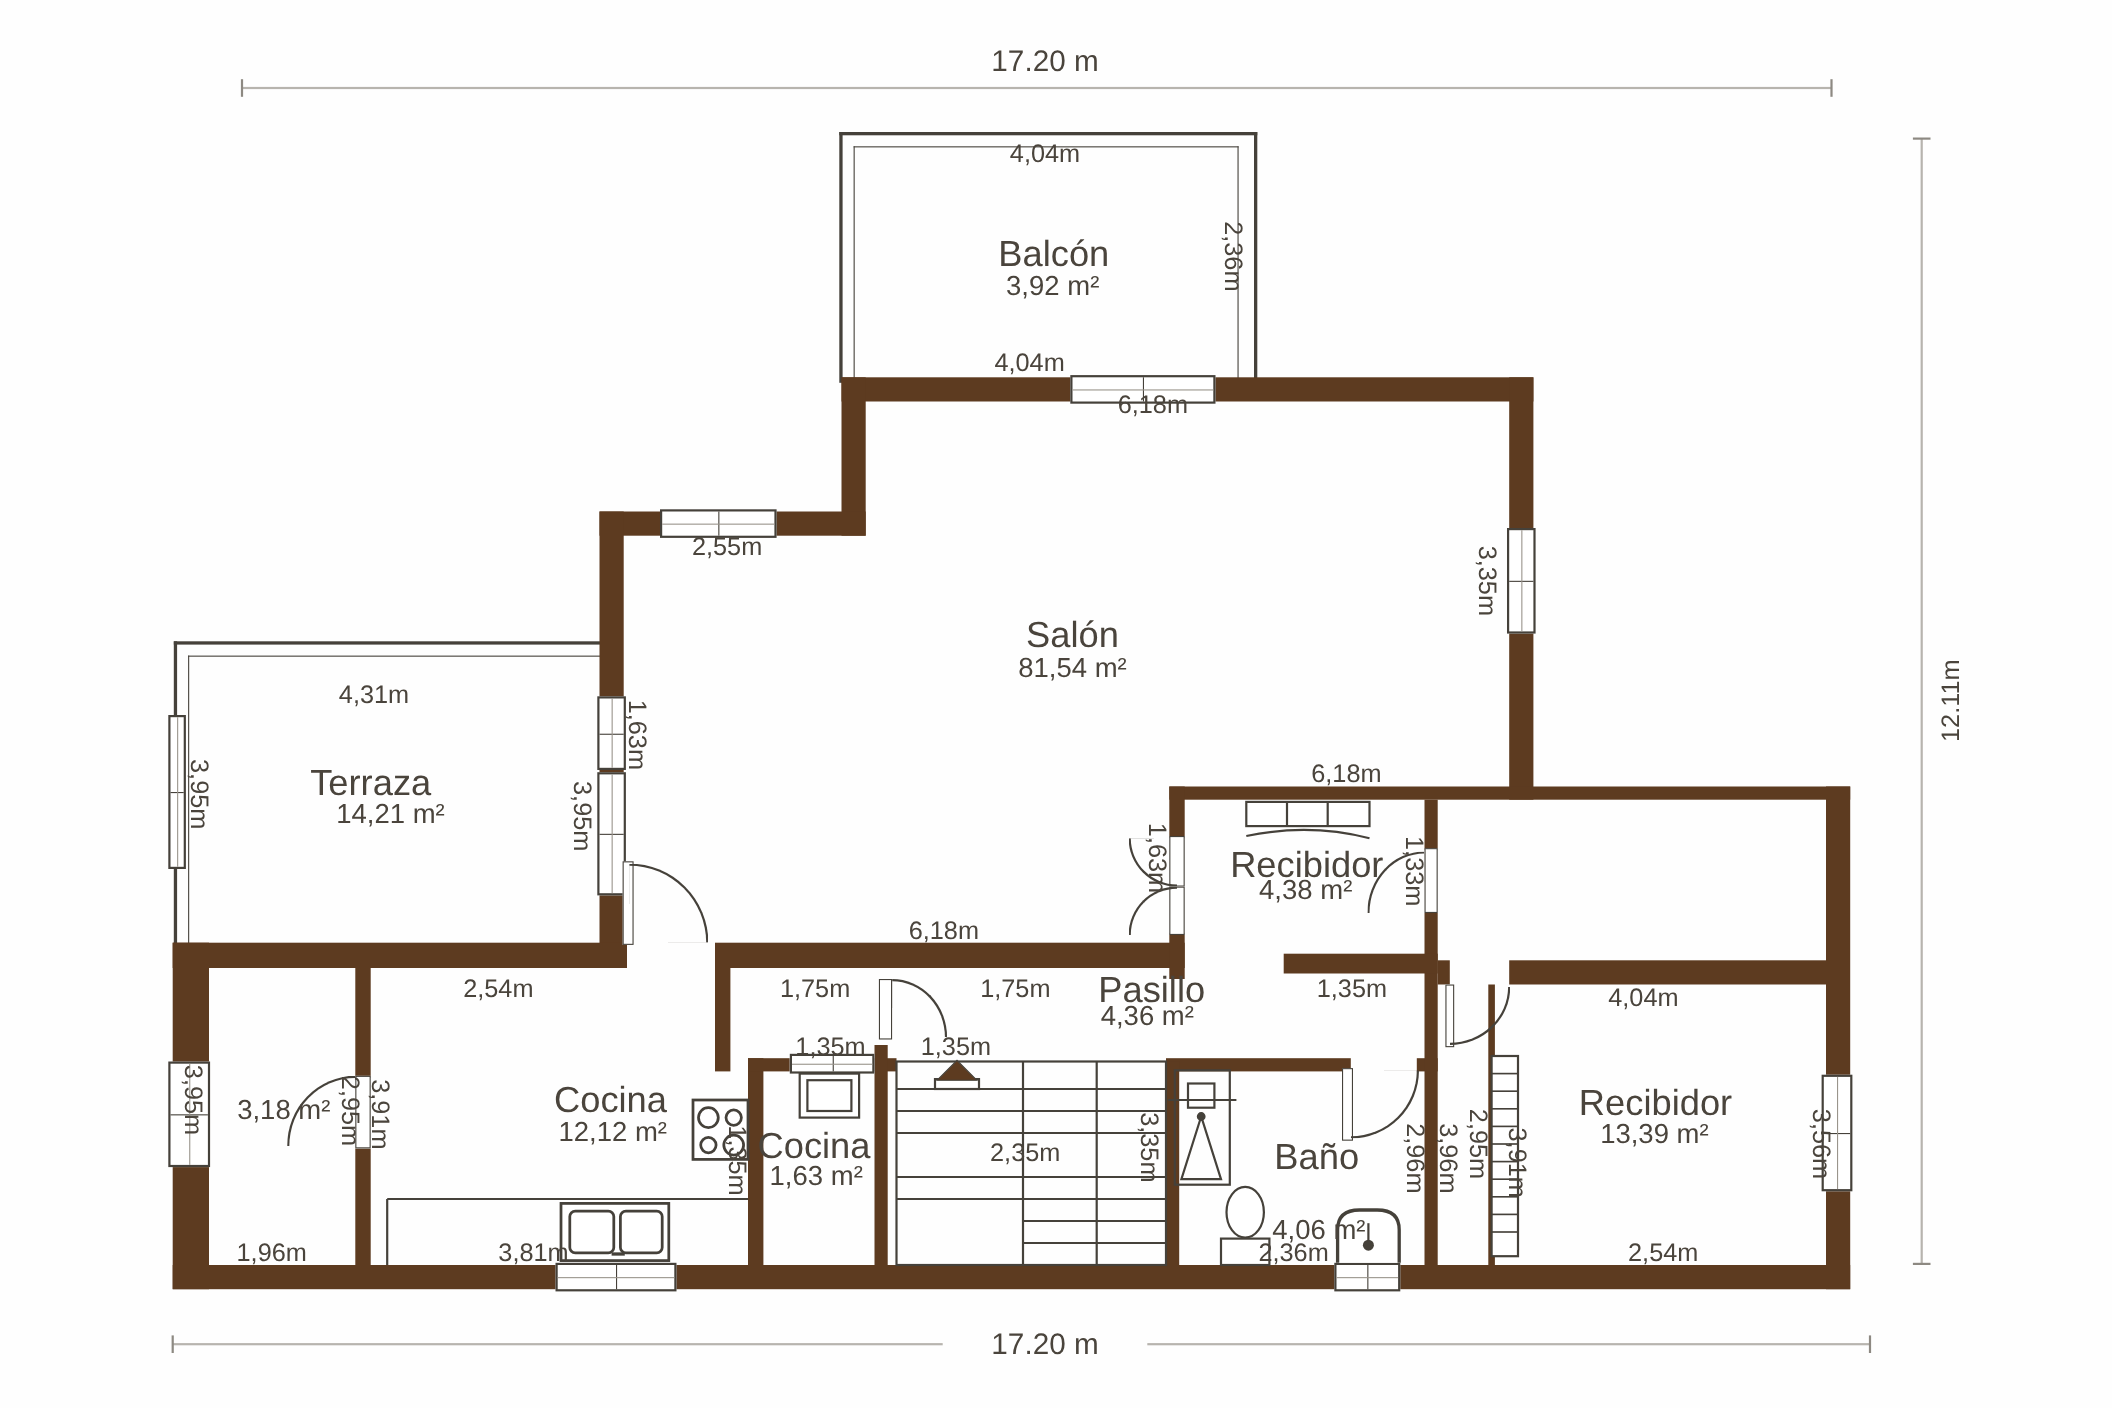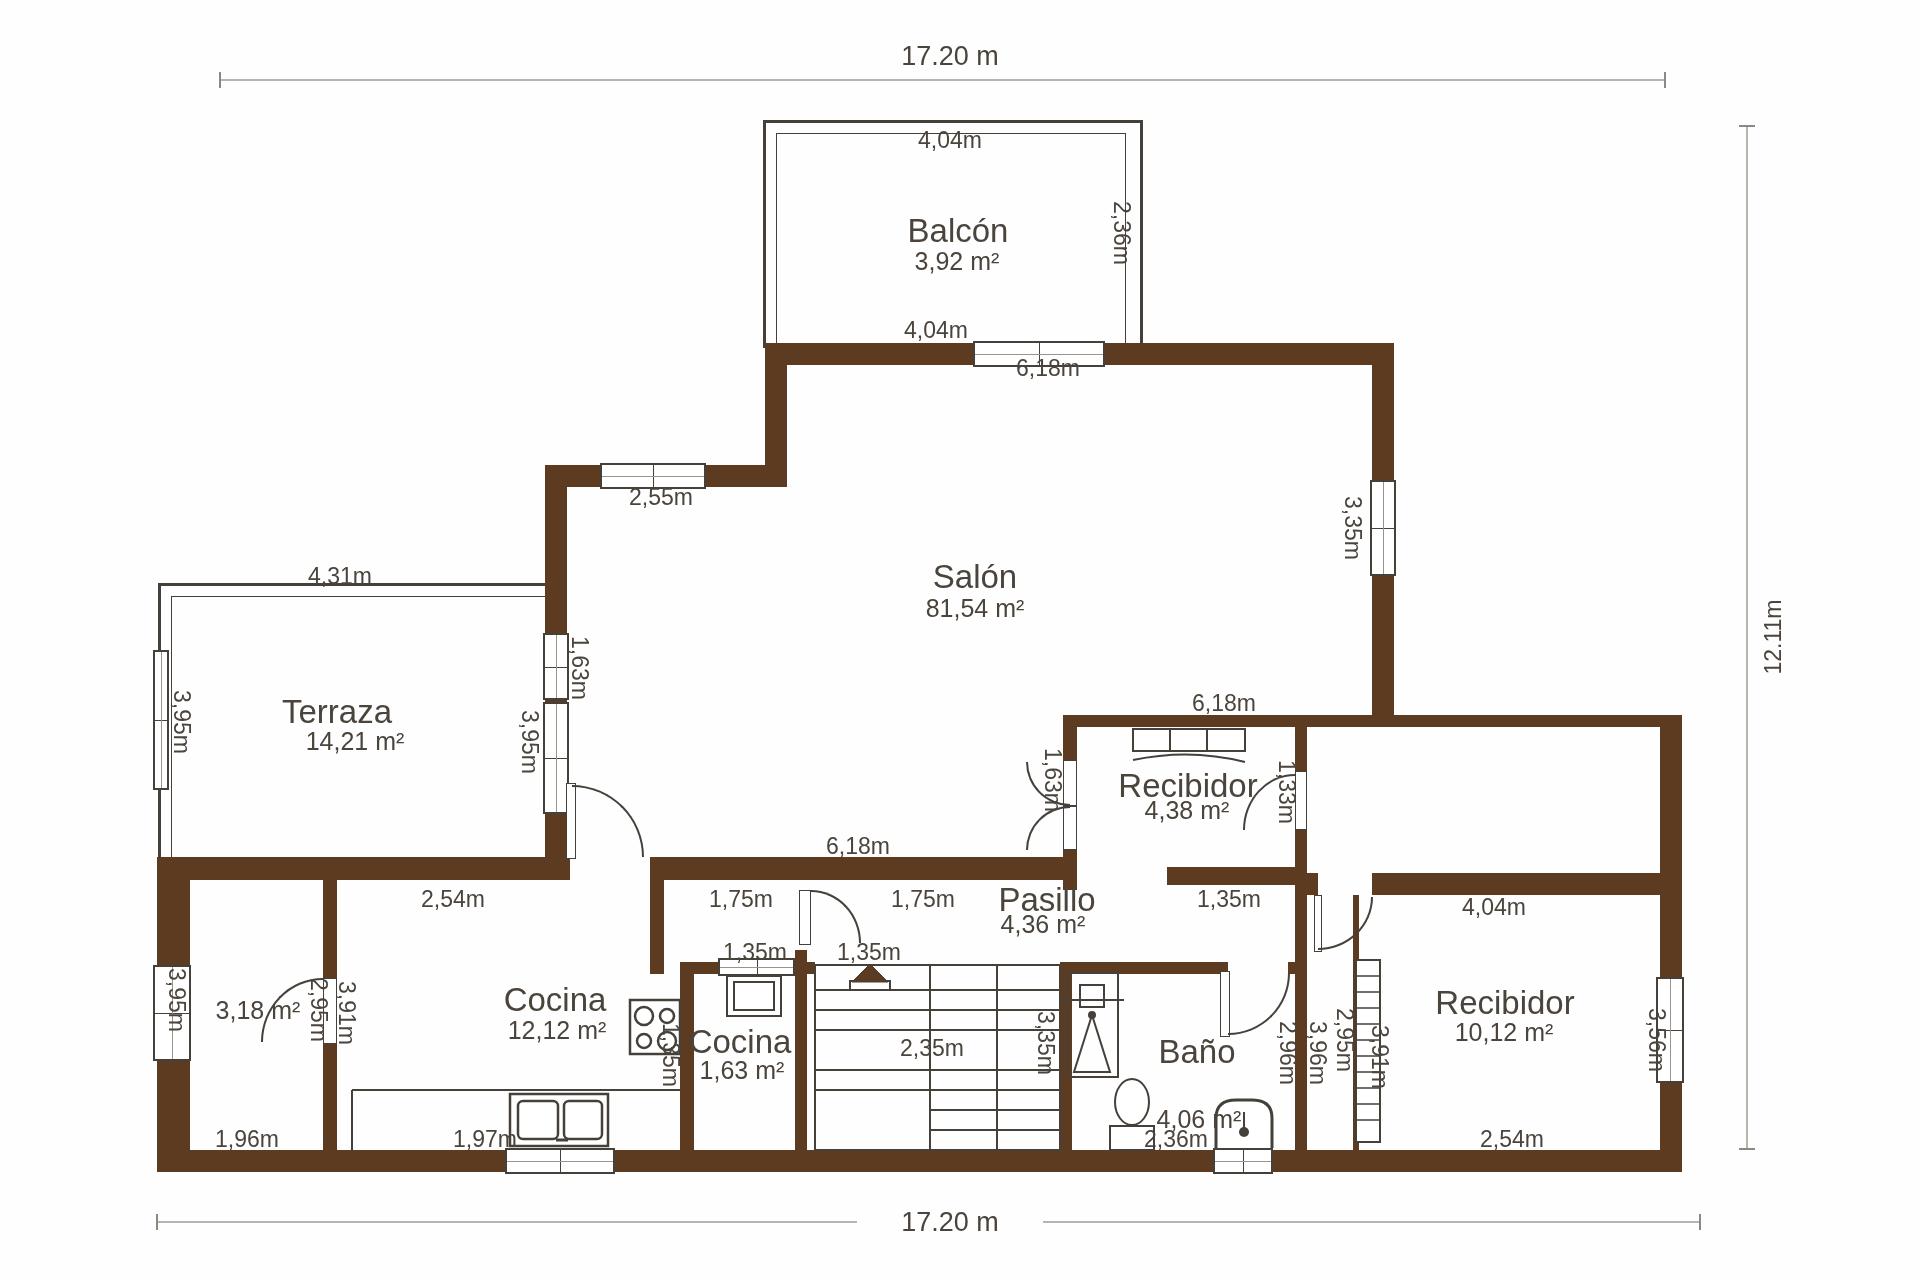--- a/index.html
+++ b/index.html
@@ -216,50 +216,50 @@
       <div class="room-area" style="left: 557px; top: 1030px;">12,12 m²</div>
       <div class="room-name" style="left: 740px; top: 1042px;">Cocina</div>
       <div class="room-area" style="left: 742px; top: 1070px;">1,63 m²</div>
       <div class="room-name" style="left: 1197px; top: 1052px;">Baño</div>
       <div class="room-area" style="left: 1199px; top: 1079px; margin-top: 40px;">4,06 m²</div>
       <div class="room-name" style="left: 1188px; top: 786px;">Recibidor</div>
       <div class="room-area" style="left: 1187px; top: 810px;">4,38 m²</div>
       <div class="room-name" style="left: 1047px; top: 900px;">Pasillo</div>
       <div class="room-area" style="left: 1043px; top: 924px;">4,36 m²</div>
       <div class="room-name" style="left: 1505px; top: 1003px;">Recibidor</div>
-      <div class="room-area" style="left: 1504px; top: 1032px;">10,12 m²</div>
+      <div class="room-area" style="left: 1504px; top: 1032px;">13,39 m²</div>
       <div class="room-area" style="left: 258px; top: 1010px;">3,18 m²</div>
     </div>
   <div id="dim-labels">
       <div class="dim big" style="left: 950px; top: 56px;">17.20 m</div>
       <div class="dim" style="left: 950px; top: 140px;">4,04m</div>
       <div class="dim r90" style="left: 1121px; top: 233px;">2,36m</div>
       <div class="dim" style="left: 936px; top: 330px;">4,04m</div>
       <div class="dim" style="left: 1048px; top: 368px;">6,18m</div>
       <div class="dim" style="left: 661px; top: 497px;">2,55m</div>
       <div class="dim r90" style="left: 1352px; top: 528px;">3,35m</div>
-      <div class="dim" style="left: 340px; top: 576px;">4,31m</div>
+      <div class="dim" style="left: 340px; top: 632px;">4,31m</div>
       <div class="dim r90" style="left: 181px; top: 722px;">3,95m</div>
       <div class="dim r90" style="left: 579px; top: 668px;">1,63m</div>
       <div class="dim r90" style="left: 529px; top: 742px;">3,95m</div>
       <div class="dim" style="left: 858px; top: 846px;">6,18m</div>
       <div class="dim" style="left: 1224px; top: 703px;">6,18m</div>
       <div class="dim" style="left: 453px; top: 899px;">2,54m</div>
       <div class="dim" style="left: 741px; top: 899px;">1,75m</div>
       <div class="dim" style="left: 923px; top: 899px;">1,75m</div>
       <div class="dim" style="left: 1229px; top: 899px;">1,35m</div>
       <div class="dim" style="left: 755px; top: 952px;">1,35m</div>
       <div class="dim" style="left: 869px; top: 952px;">1,35m</div>
       <div class="dim r90" style="left: 1052px; top: 780px;">1,63m</div>
       <div class="dim r90" style="left: 1286px; top: 792px;">1,33m</div>
       <div class="dim r90" style="left: 176px; top: 1000px;">3,95m</div>
       <div class="dim r90" style="left: 318px; top: 1010px;">2,95m</div>
       <div class="dim r90" style="left: 346px; top: 1013px;">3,91m</div>
       <div class="dim" style="left: 247px; top: 1139px;">1,96m</div>
-      <div class="dim" style="left: 485px; top: 1139px;">1,97m</div>
+      <div class="dim" style="left: 485px; top: 1139px;">3,81m</div>
       <div class="dim r90" style="left: 670px; top: 1055px;">1,35m</div>
       <div class="dim" style="left: 932px; top: 1048px;">2,35m</div>
       <div class="dim r90" style="left: 1045px; top: 1043px;">3,35m</div>
       <div class="dim" style="left: 1176px; top: 1139px;">2,36m</div>
       <div class="dim r90" style="left: 1287px; top: 1053px;">2,96m</div>
       <div class="dim r90" style="left: 1317px; top: 1053px;">3,96m</div>
       <div class="dim r90" style="left: 1344px; top: 1040px;">2,95m</div>
       <div class="dim r90" style="left: 1379px; top: 1057px;">3,91m</div>
       <div class="dim" style="left: 1494px; top: 907px;">4,04m</div>
       <div class="dim r90" style="left: 1656px; top: 1040px;">3,56m</div>

